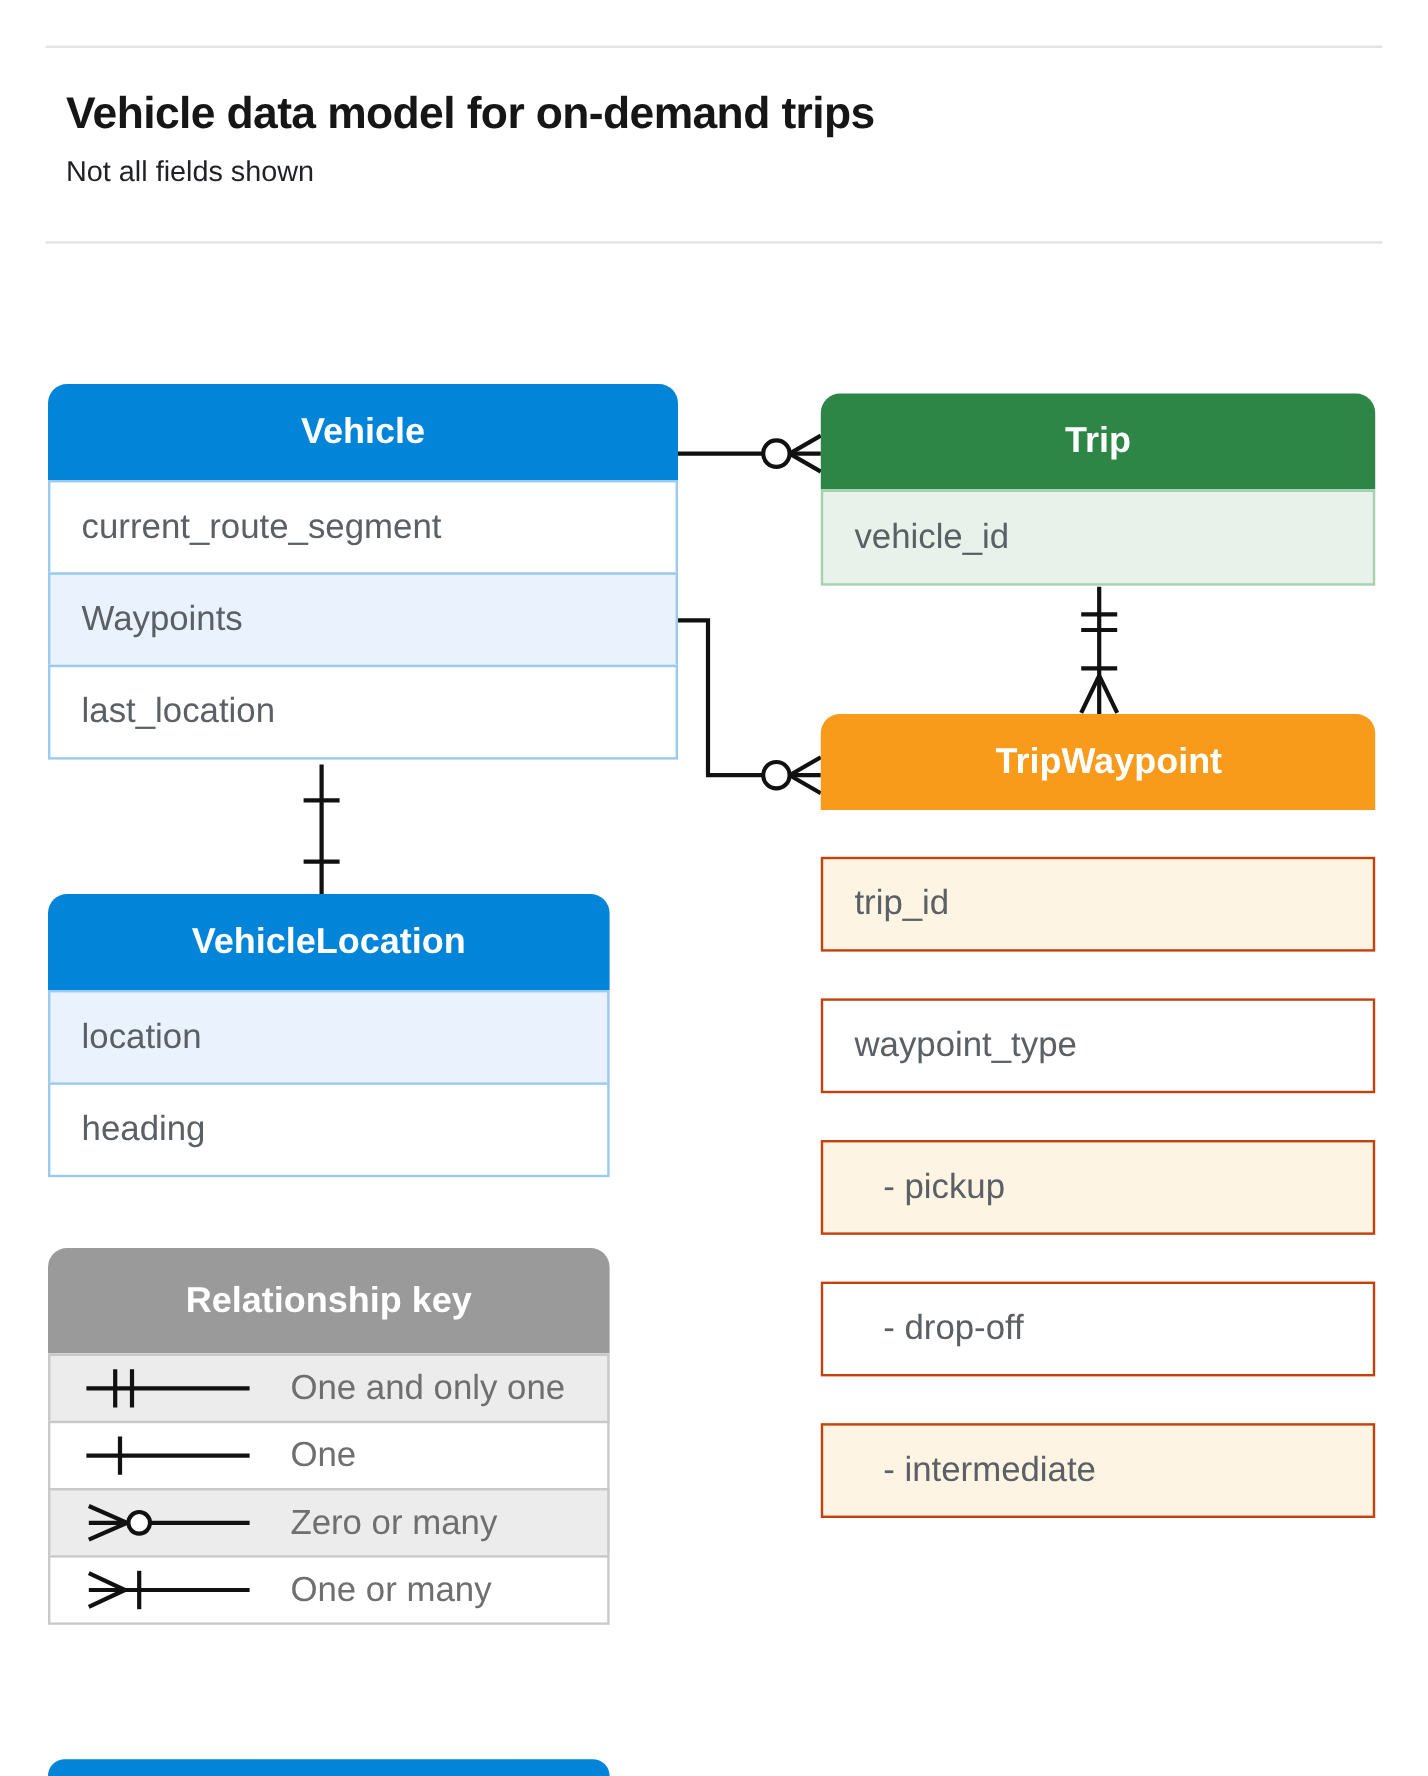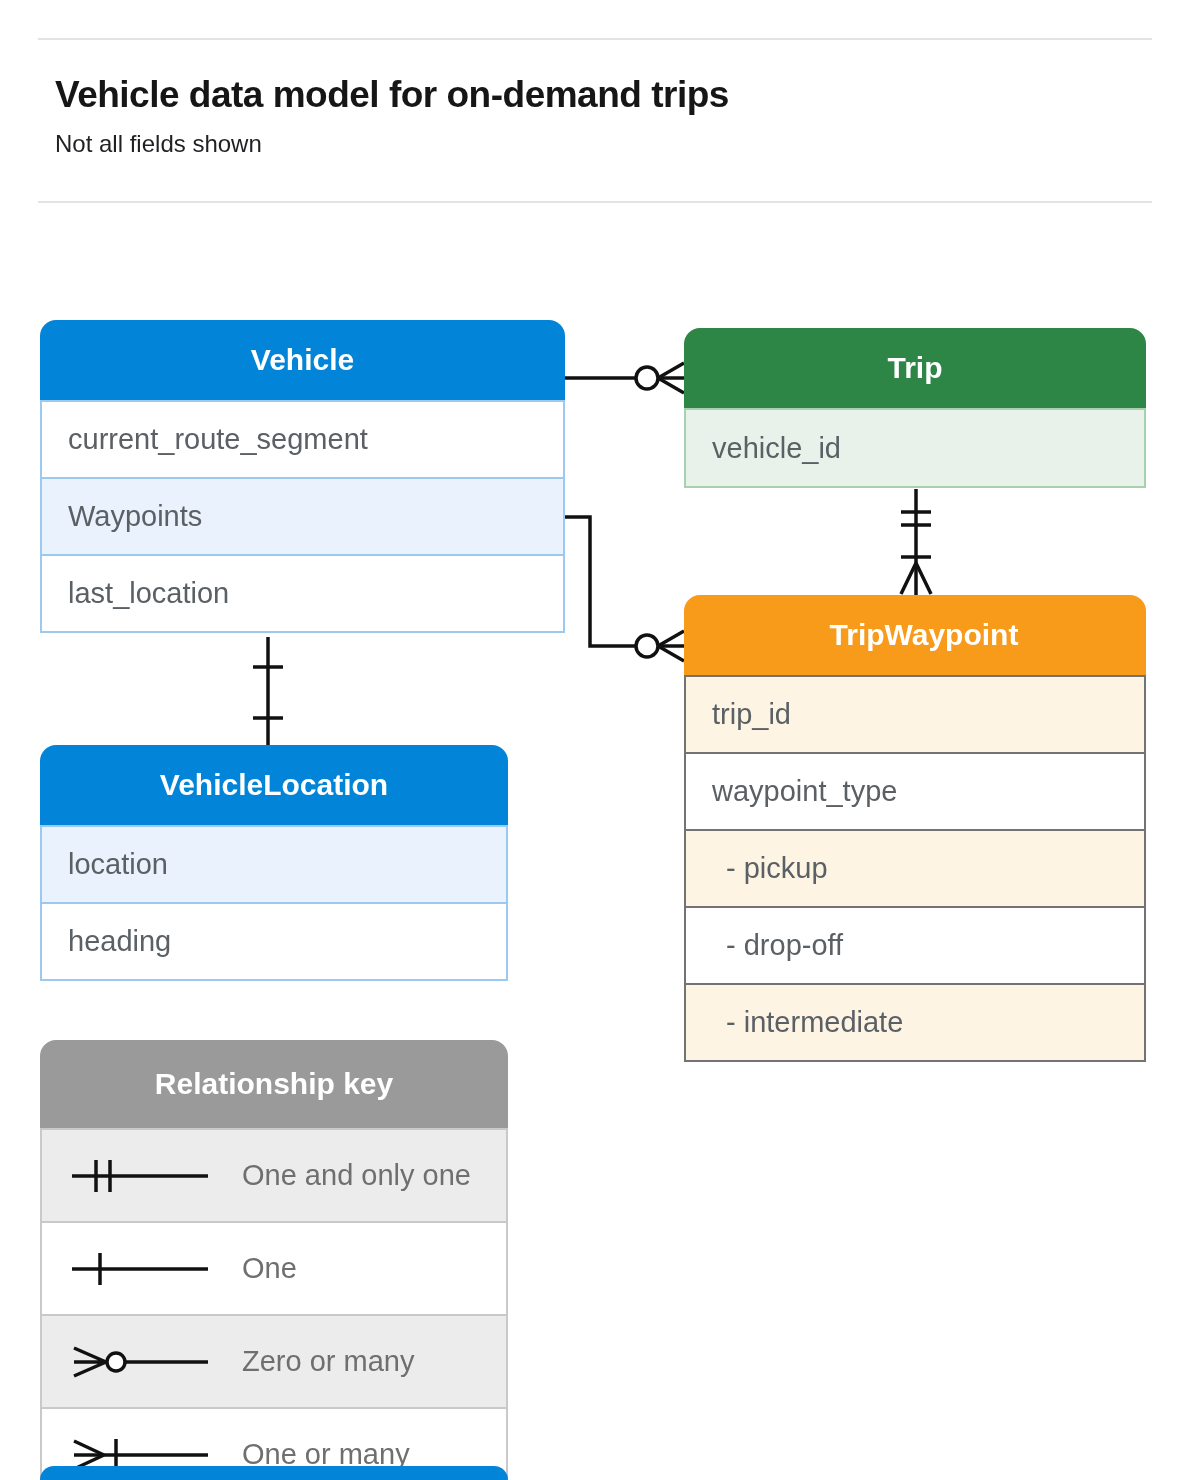--- a/index.html
+++ b/index.html
@@ -8,40 +8,40 @@
 
   .hairline{position:absolute;left:38px;width:1114px;height:2px;background:#e3e3e3;}
 
   .page-title{position:absolute;left:55px;top:74px;font-size:37px;font-weight:700;color:#161616;letter-spacing:-0.5px;}
   .page-subtitle{position:absolute;left:55px;top:130px;font-size:24px;color:#1f2124;}
 
   .tbl{position:absolute;box-sizing:border-box;}
   .tbl-header{box-sizing:border-box;height:80px;border-radius:16px 16px 0 0;display:flex;align-items:center;justify-content:center;color:#ffffff;font-size:30px;font-weight:700;}
   .tbl-row{box-sizing:border-box;height:79px;display:flex;align-items:center;padding-left:26px;font-size:29px;color:#5b6065;background:#ffffff;margin-top:-2px;}
   .tbl-row.first{margin-top:0;}
-  .tbl-row.indent{padding-left:40px;}
+  .tbl-row.indent{padding-left:50px;}
 
   
   .blue .tbl-header{background:#0285d8;}
   .blue .tbl-row{border:2px solid #9cc9ef;}
   .blue .tbl-row.hl{background:#e9f2fd;}
 
   
   .green .tbl-header{background:#2d8646;}
   .green .tbl-row{border:2px solid #a6d1ae;}
   .green .tbl-row.hl{background:#e8f2ea;}
 
   
   .orange .tbl-header{background:#f89b1b;padding-left:18px;}
-  .orange .tbl-row{border:2px solid #737373;}
+  .orange .tbl-row{border:2px solid #c2410c;margin-top:39px;}
   .orange .tbl-row.hl{background:#fdf4e4;}
 
   
   .gray .tbl-header{background:#9a9a9a;height:88px;}
-  .gray .tbl-row{border:2px solid #c9c9c9;height:95px;color:#6f6f6f;padding-left:0;}
+  .gray .tbl-row{border:2px solid #c9c9c9;height:58px;color:#6f6f6f;padding-left:0;}
   .gray .tbl-row.hl{background:#ececec;}
   .legend-symbol{margin-left:28px;flex:0 0 auto;}
   .legend-label{margin-left:32px;font-size:29px;}
 
   #connector-overlay{position:absolute;left:0;top:0;pointer-events:none;}
 
   .cropped-header{position:absolute;left:40px;top:1466px;width:468px;height:14px;background:#0285d8;border-radius:14px 14px 0 0;}
 </style>
 </head>
 <body>

